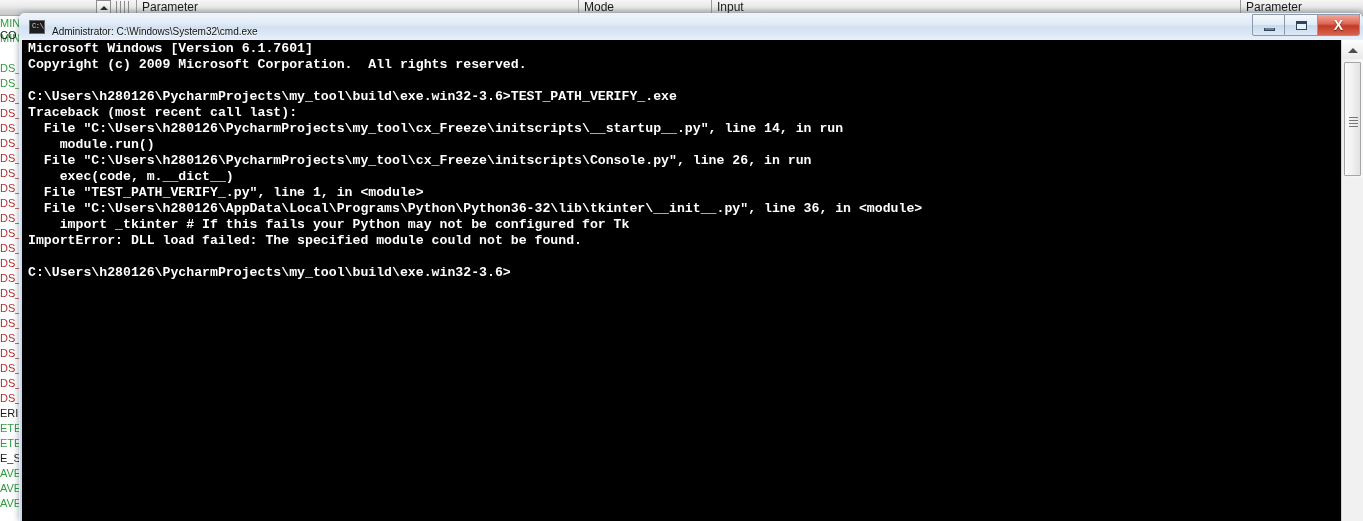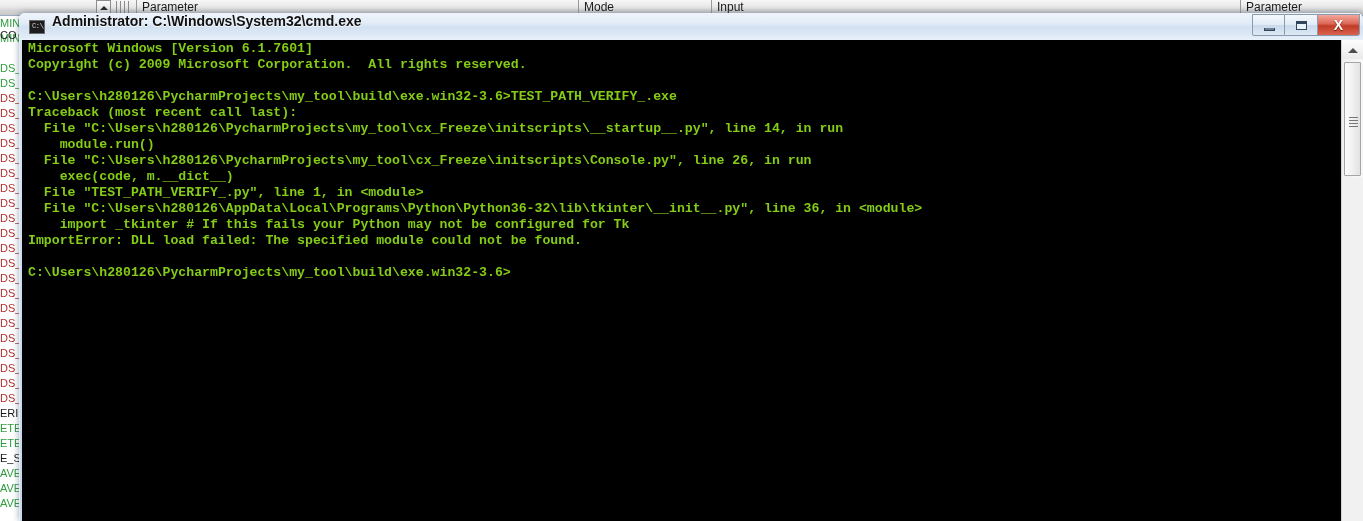--- a/index.html
+++ b/index.html
@@ -143,27 +143,26 @@
     position: absolute;
     left: 2px; top: 1px;
     color: #d8d8d8;
     font-family: "Liberation Mono", monospace;
     font-size: 7px;
     line-height: 8px;
     letter-spacing: -0.5px;
   }
   #cmd-title-text {
     position: absolute;
-    left: 33px; top: 0;
-    font-size: 14px;
+    left: 33px; top: 10px;
+    font-size: 10px;
     line-height: 17px;
     color: #101010;
     white-space: nowrap;
     text-shadow: 0 1px 0 rgba(255,255,255,0.85);
-    font-weight: bold;
   }
 
   #cmd-window-controls {
     position: absolute;
     right: 3px; top: 1px;
     width: 108px; height: 22px;
     display: flex;
   }
   .winbtn {
     height: 22px;
@@ -224,21 +223,21 @@
     background: #000000;
     overflow: hidden;
   }
   #cmd-console-text {
     position: absolute;
     left: 6px; top: 1px;
     width: 1300px;
     font-family: "Liberation Mono", "DejaVu Sans Mono", monospace;
     font-size: 13.2px;
     line-height: 16px;
-    color: #84cc16;
+    color: #ffffff;
     white-space: pre;
     letter-spacing: 0px;
     font-weight: bold;
   }
 
   
   #cmd-scrollbar {
     position: absolute;
     right: 0; top: 27px;
     width: 22px; height: 481px;

